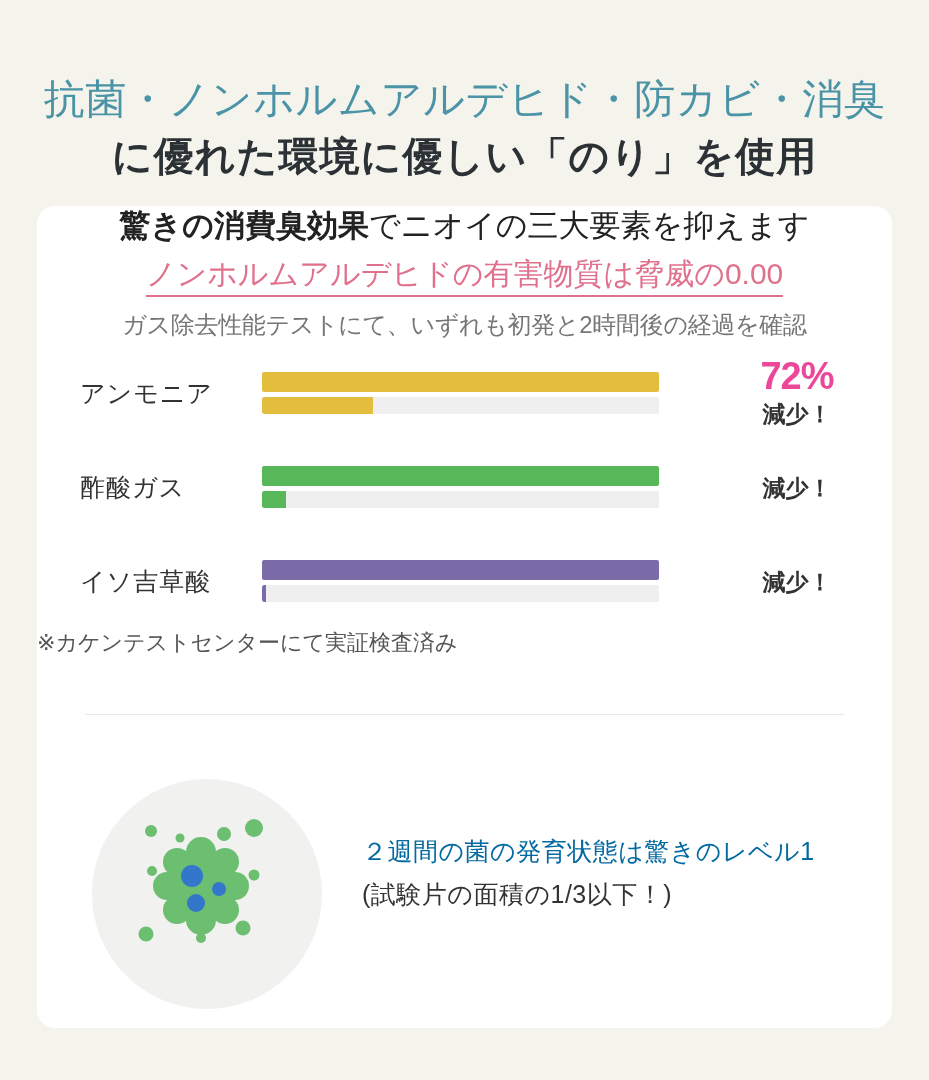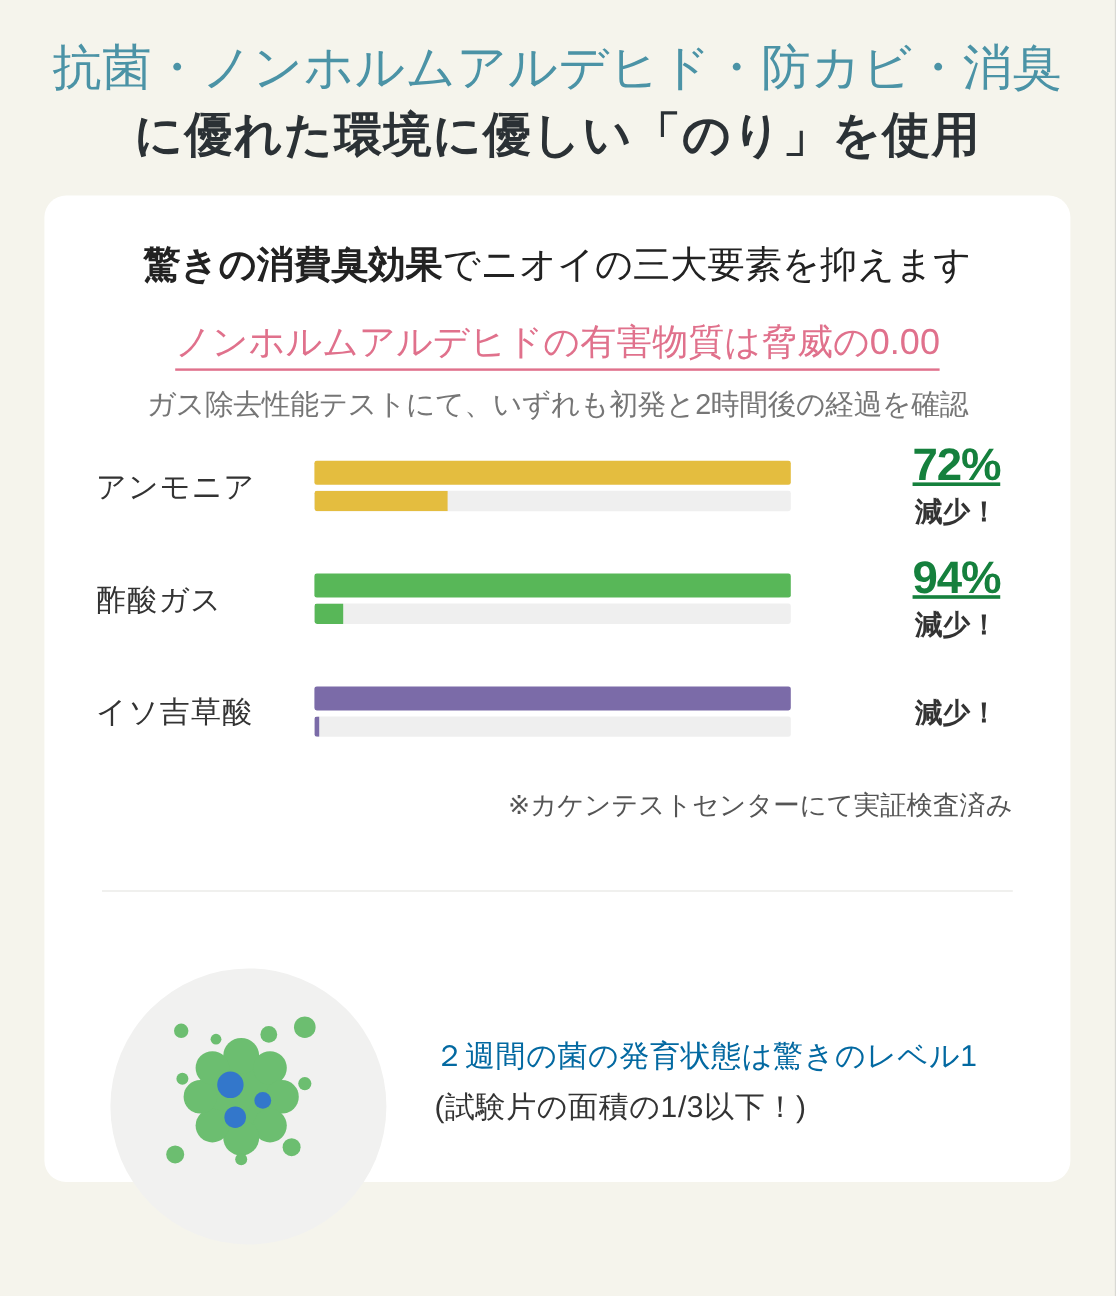--- a/index.html
+++ b/index.html
@@ -6,21 +6,21 @@
   html, body { width: 930px; height: 1080px; }
   body {
     background: #f5f4ec;
     font-family: "Liberation Sans", "DejaVu Sans", sans-serif;
     color: #2e3439;
     overflow: hidden;
     border-right: 1px solid #d9d9d4;
   }
 
   
-  .page-header { padding-top: 34px; text-align: center; }
+  .page-header { padding-top: 34px; text-align: center; margin-top: 43px; }
   .header-line1 {
     color: #4b93a6;
     font-size: 41px;
     font-weight: 500;
     letter-spacing: 0.5px;
     line-height: 1.1;
   }
   .header-line2 {
     margin-top: 12px;
     color: #2b3135;
@@ -29,33 +29,32 @@
     letter-spacing: 1px;
     line-height: 1.1;
   }
 
   
   .info-card {
     width: 855px;
     margin: 28px auto 0;
     background: #ffffff;
     border-radius: 18px;
-    padding-top: 38px;
     height: 822px;
   }
   .card-title {
     text-align: center;
     font-size: 31px;
     color: #222;
     line-height: 1.3;
   }
   .card-title .t-bold { font-weight: 700; }
   .card-title .t-rest { font-weight: 400; }
 
-  .highlight-wrap { text-align: center; margin-top: 27px; }
+  .highlight-wrap { text-align: center; margin-top: 10px; }
   .highlight-link {
     display: inline-block;
     color: #e0718c;
     font-size: 30px;
     font-weight: 400;
     border-bottom: 2px solid #e0718c;
     padding-bottom: 3px;
     line-height: 1.2;
   }
   .test-note {
@@ -90,38 +89,36 @@
   .bar-track {
     margin-top: 5px;
     height: 17px;
     background: #efefef;
     border-radius: 2px;
     overflow: hidden;
   }
   .bar-fill { height: 100%; border-radius: 2px 0 0 2px; }
   .result { width: 104px; text-align: center; flex-shrink: 0; }
   .pct {
-    color: #15803d;
+    color: #ec4899;
     font-size: 38px;
     font-weight: 700;
     line-height: 1.05;
     letter-spacing: -1px;
-    text-decoration: underline;
   }
   .cap {
     color: #333;
     font-size: 23px;
     font-weight: 700;
     margin-top: 2px;
   }
 
   .chart-footnote {
-    margin-top: 16px;
+    margin-top: 0;
     padding-right: 48px;
-    text-align: right;
     color: #555;
     font-size: 22px;
   }
 
   .divider {
     margin: 56px 48px 0;
     border-top: 1px solid #e7e7e3;
   }
 
   
@@ -198,21 +195,20 @@
 
     <div class="chart-row">
       <div class="row-label">酢酸ガス</div>
       <div class="bars">
         <div class="bar-top" style="background: rgb(88, 183, 88); width: 100%;"></div>
         <div class="bar-track" style="background: rgb(239, 239, 239);">
           <div class="bar-fill" style="background: rgb(88, 183, 88); width: 6%;"></div>
         </div>
       </div>
       <div class="result">
-        <div class="pct">94%</div>
         <div class="cap">減少！</div>
       </div>
     </div>
 
     <div class="chart-row">
       <div class="row-label">イソ吉草酸</div>
       <div class="bars">
         <div class="bar-top" style="background: rgb(123, 107, 168); width: 100%;"></div>
         <div class="bar-track" style="background: rgb(239, 239, 239);">
           <div class="bar-fill" style="background: rgb(123, 107, 168); width: 1%;"></div>

